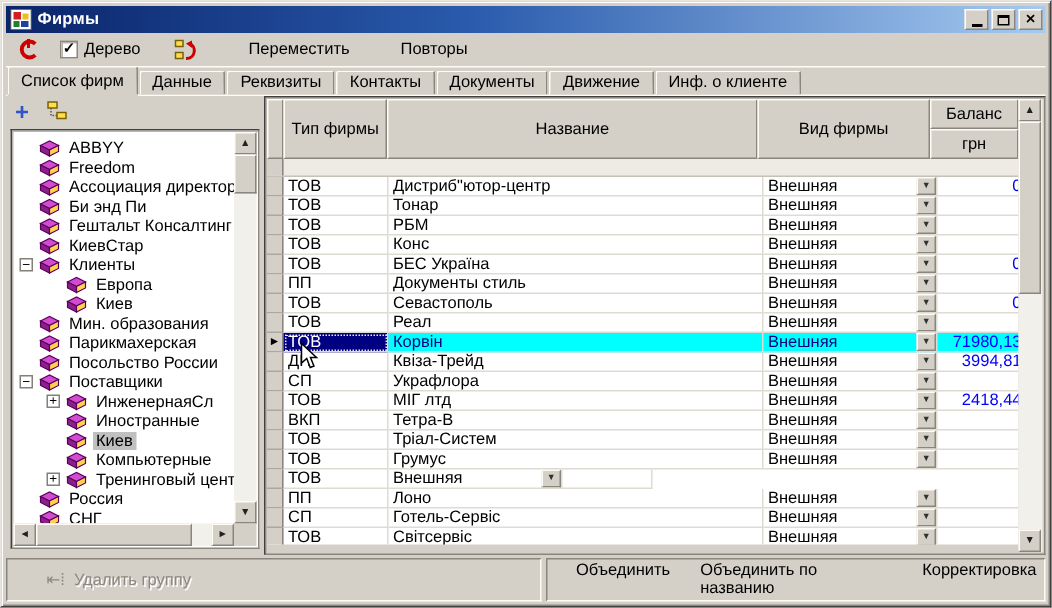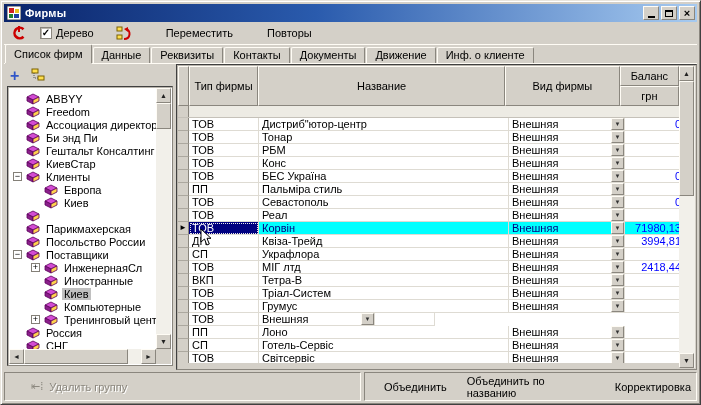--- a/index.html
+++ b/index.html
@@ -92,21 +92,21 @@
   .bal-c{width:60px;flex:none;text-align:right;padding-right:3px;color:#0000ff;}
   .focus-c{background:#000080;color:#fff !important;outline:1px dotted #e8e8e8;outline-offset:-2px;}
   .cyan-c{background:#00ffff;color:#000080;}
   .bal-c.cyan-c{color:#0000ff;}
   .tbl-vsb{top:1px;right:1px;bottom:1px;width:16px;}
   
   .footer{height:29px;flex:none;margin-top:2px;display:flex;gap:3px;}
   .fleft{width:357px;flex:none;border:1px solid #8a867e;border-bottom-color:#fffcf5;border-right-color:#fffcf5;
     display:flex;align-items:center;gap:6px;padding-left:26px;}
   .fright{flex:1;border:1px solid #8a867e;border-bottom-color:#fffcf5;border-right-color:#fffcf5;
-    display:flex;align-items:center;gap:10px;padding-left:14px;}
+    display:flex;gap:10px;padding-left:14px;}
   .flat-btn{font-size:11px;color:#000;padding:1px 5px;}
   .disabled-btn{color:#8c887f;text-shadow:1px 1px 0 #fff;font-size:11px;}
   .cursor{position:absolute;left:199px;top:227px;z-index:50;pointer-events:none;}
 </style>
 </head>
 <body>
 
 <div class="window">
 
   <div class="titlebar">
@@ -264,20 +264,21 @@
                 </svg></span>
               <span class="tlabel">Киев</span>
             </div>
             <div class="titem lvl1">
               <span class="slot"></span>
               <span class="bicon"><svg width="14" height="12" viewBox="0 0 14 12">
                   <polygon points="1,4 7,1 13,4 7,7" fill="#d24bd2" stroke="#5a005a" stroke-width="0.8"></polygon>
                   <polygon points="1,4 7,7 7,11 1,8" fill="#8b1f8b" stroke="#5a005a" stroke-width="0.8"></polygon>
                   <polygon points="7,7 13,4 13,8 7,11" fill="#ffd34d" stroke="#5a005a" stroke-width="0.8"></polygon>
                 </svg></span>
+              <span class="tlabel">Мин. образования</span>
             </div>
             <div class="titem lvl1">
               <span class="slot"></span>
               <span class="bicon"><svg width="14" height="12" viewBox="0 0 14 12">
                   <polygon points="1,4 7,1 13,4 7,7" fill="#d24bd2" stroke="#5a005a" stroke-width="0.8"></polygon>
                   <polygon points="1,4 7,7 7,11 1,8" fill="#8b1f8b" stroke="#5a005a" stroke-width="0.8"></polygon>
                   <polygon points="7,7 13,4 13,8 7,11" fill="#ffd34d" stroke="#5a005a" stroke-width="0.8"></polygon>
                 </svg></span>
               <span class="tlabel">Парикмахерская</span>
             </div>
@@ -444,21 +445,21 @@
             <span class="c name-c">БЕС Україна</span>
             <span class="c kind-c">
               <span class="kind-t">Внешняя</span>
               <span class="dd">▼</span>
             </span>
             <span class="c bal-c">0</span>
           </div>
           <div class="grow">
             <span class="c sel-c"></span>
             <span class="c type-c">ПП</span>
-            <span class="c name-c">Пальміра стиль</span>
+            <span class="c name-c">Документы стиль</span>
             <span class="c kind-c">
               <span class="kind-t">Внешняя</span>
               <span class="dd">▼</span>
             </span>
             <span class="c bal-c"></span>
           </div>
           <div class="grow">
             <span class="c sel-c"></span>
             <span class="c type-c">ТОВ</span>
             <span class="c name-c">Севастополь</span>

